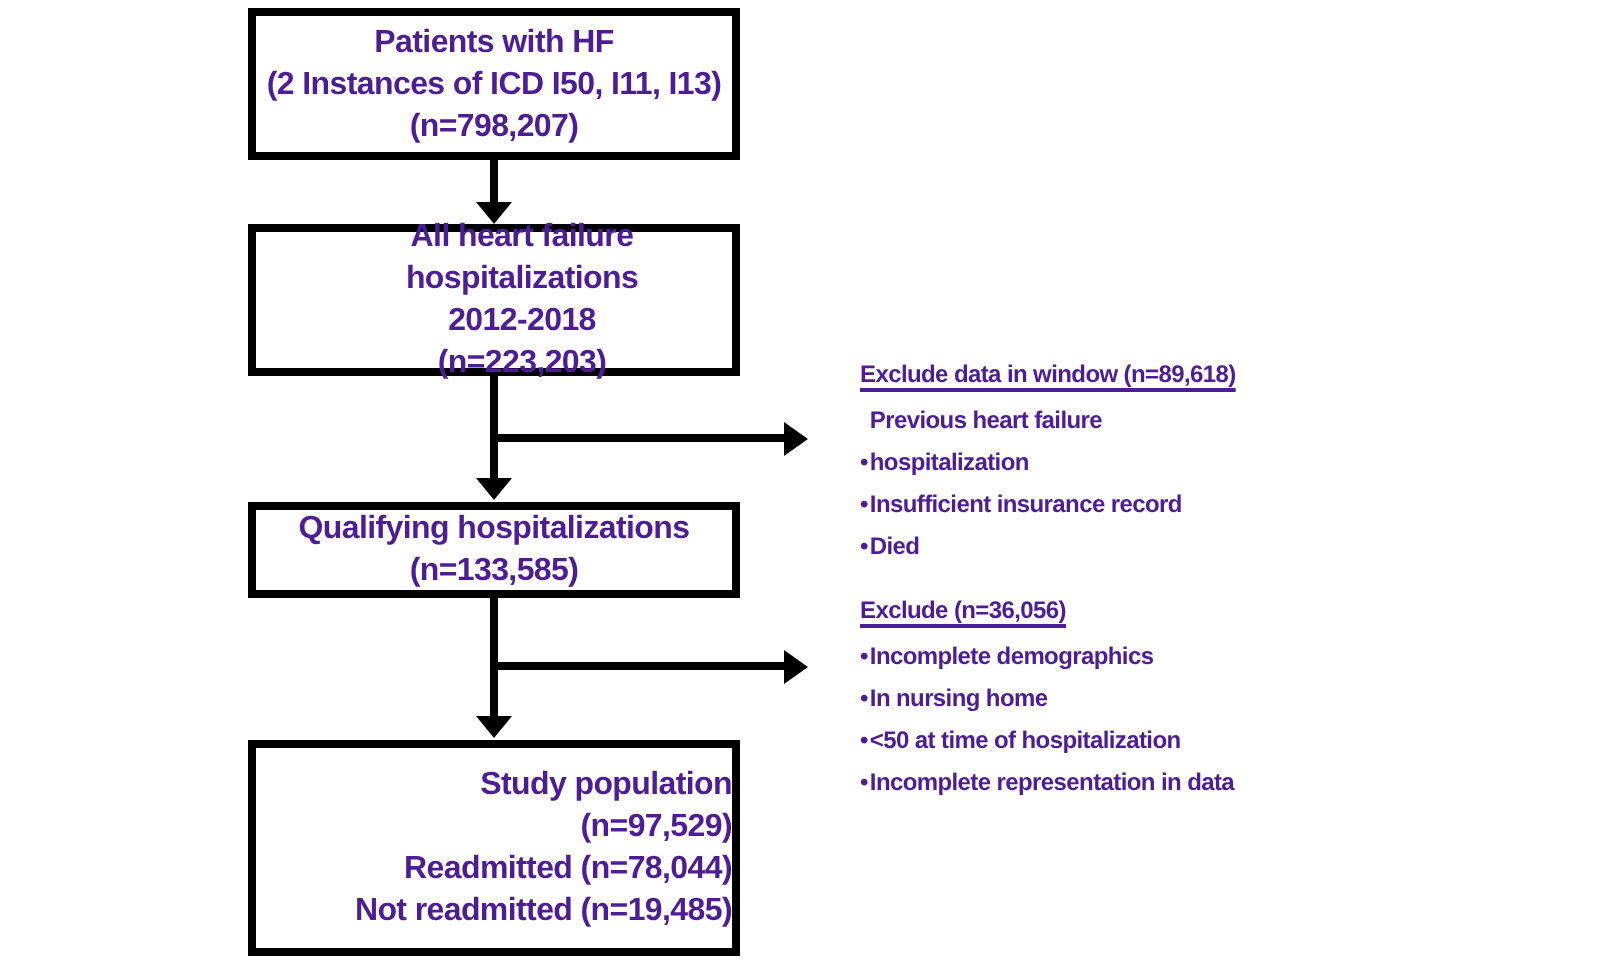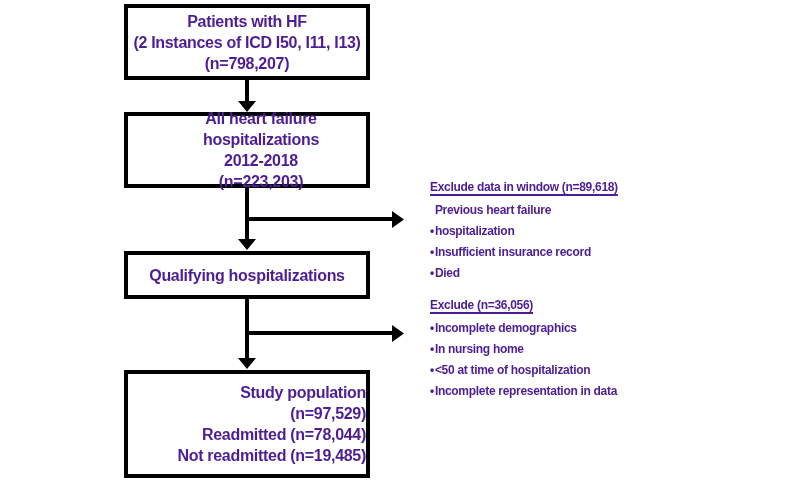--- a/index.html
+++ b/index.html
@@ -100,20 +100,21 @@
   </div>
 
   <div class="flow-box box-hospitalizations">
     <div>All heart failure hospitalizations</div>
     <div>2012-2018</div>
     <div>(n=223,203)</div>
   </div>
 
   <div class="flow-box box-qualifying">
     <div>Qualifying hospitalizations</div>
+    <div>(n=133,585)</div>
   </div>
 
   <div class="flow-box box-study">
     <div>Study population</div>
     <div>(n=97,529)</div>
     <div>Readmitted (n=78,044)</div>
     <div>Not readmitted (n=19,485)</div>
   </div>
 
   <div class="exclusion exclusion-1">

